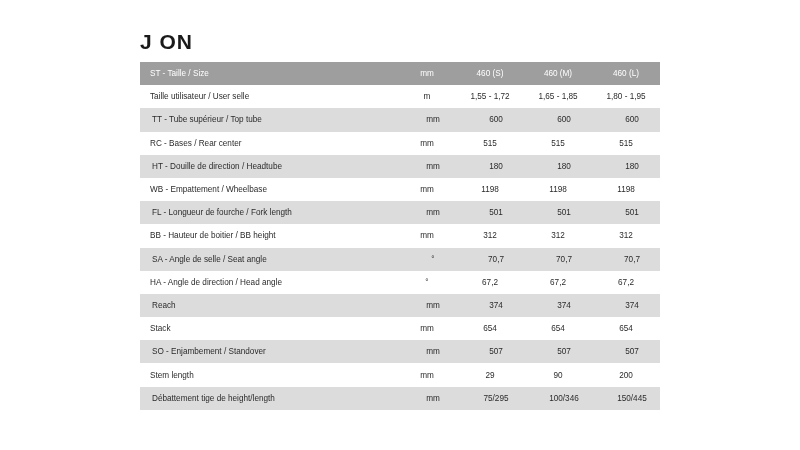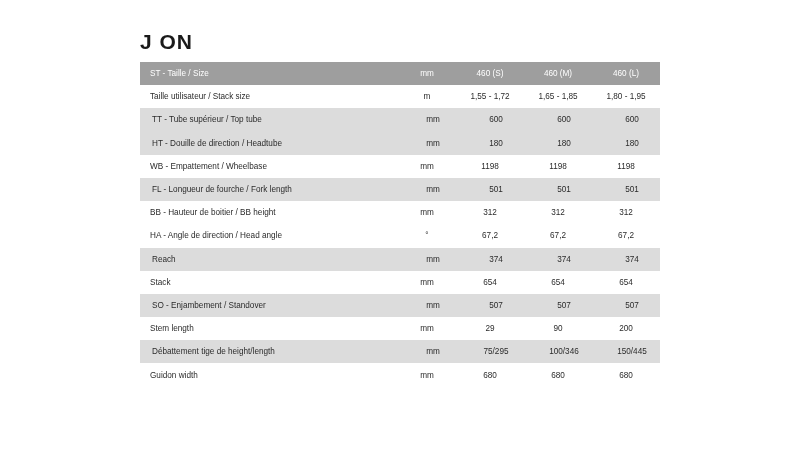--- a/index.html
+++ b/index.html
@@ -96,33 +96,40 @@
       <tr>
         <th class="label-col">ST - Taille / Size</th>
         <th class="center-col">mm</th>
         <th class="center-col">460 (S)</th>
         <th class="center-col">460 (M)</th>
         <th class="center-col">460 (L)</th>
       </tr>
     </thead>
     <tbody>
       <tr class="odd">
-        <td class="label-col">Taille utilisateur / Stack size</td>
+        <td class="label-col">Taille utilisateur / User selle</td>
         <td class="center-col">m</td>
         <td class="center-col">1,55 - 1,72</td>
         <td class="center-col">1,65 - 1,85</td>
         <td class="center-col">1,80 - 1,95</td>
       </tr>
       <tr class="even">
         <td class="label-col">TT - Tube supérieur / Top tube</td>
         <td class="center-col">mm</td>
         <td class="center-col">600</td>
         <td class="center-col">600</td>
         <td class="center-col">600</td>
       </tr>
+      <tr class="odd">
+        <td class="label-col">RC - Bases / Rear center</td>
+        <td class="center-col">mm</td>
+        <td class="center-col">515</td>
+        <td class="center-col">515</td>
+        <td class="center-col">515</td>
+      </tr>
       <tr class="even">
         <td class="label-col">HT - Douille de direction / Headtube</td>
         <td class="center-col">mm</td>
         <td class="center-col">180</td>
         <td class="center-col">180</td>
         <td class="center-col">180</td>
       </tr>
       <tr class="odd">
         <td class="label-col">WB - Empattement / Wheelbase</td>
         <td class="center-col">mm</td>
@@ -136,20 +143,27 @@
         <td class="center-col">501</td>
         <td class="center-col">501</td>
         <td class="center-col">501</td>
       </tr>
       <tr class="odd">
         <td class="label-col">BB - Hauteur de boitier / BB height</td>
         <td class="center-col">mm</td>
         <td class="center-col">312</td>
         <td class="center-col">312</td>
         <td class="center-col">312</td>
+      </tr>
+      <tr class="even">
+        <td class="label-col">SA - Angle de selle / Seat angle</td>
+        <td class="center-col">°</td>
+        <td class="center-col">70,7</td>
+        <td class="center-col">70,7</td>
+        <td class="center-col">70,7</td>
       </tr>
       <tr class="odd">
         <td class="label-col">HA - Angle de direction / Head angle</td>
         <td class="center-col">°</td>
         <td class="center-col">67,2</td>
         <td class="center-col">67,2</td>
         <td class="center-col">67,2</td>
       </tr>
       <tr class="even">
         <td class="label-col">Reach</td>
@@ -179,23 +193,16 @@
         <td class="center-col">90</td>
         <td class="center-col">200</td>
       </tr>
       <tr class="even">
         <td class="label-col">Débattement tige de height/length</td>
         <td class="center-col">mm</td>
         <td class="center-col">75/295</td>
         <td class="center-col">100/346</td>
         <td class="center-col">150/445</td>
       </tr>
-      <tr class="odd">
-        <td class="label-col">Guidon width</td>
-        <td class="center-col">mm</td>
-        <td class="center-col">680</td>
-        <td class="center-col">680</td>
-        <td class="center-col">680</td>
-      </tr>
     </tbody>
   </table>
 
 </div>
 
 </body></html>

